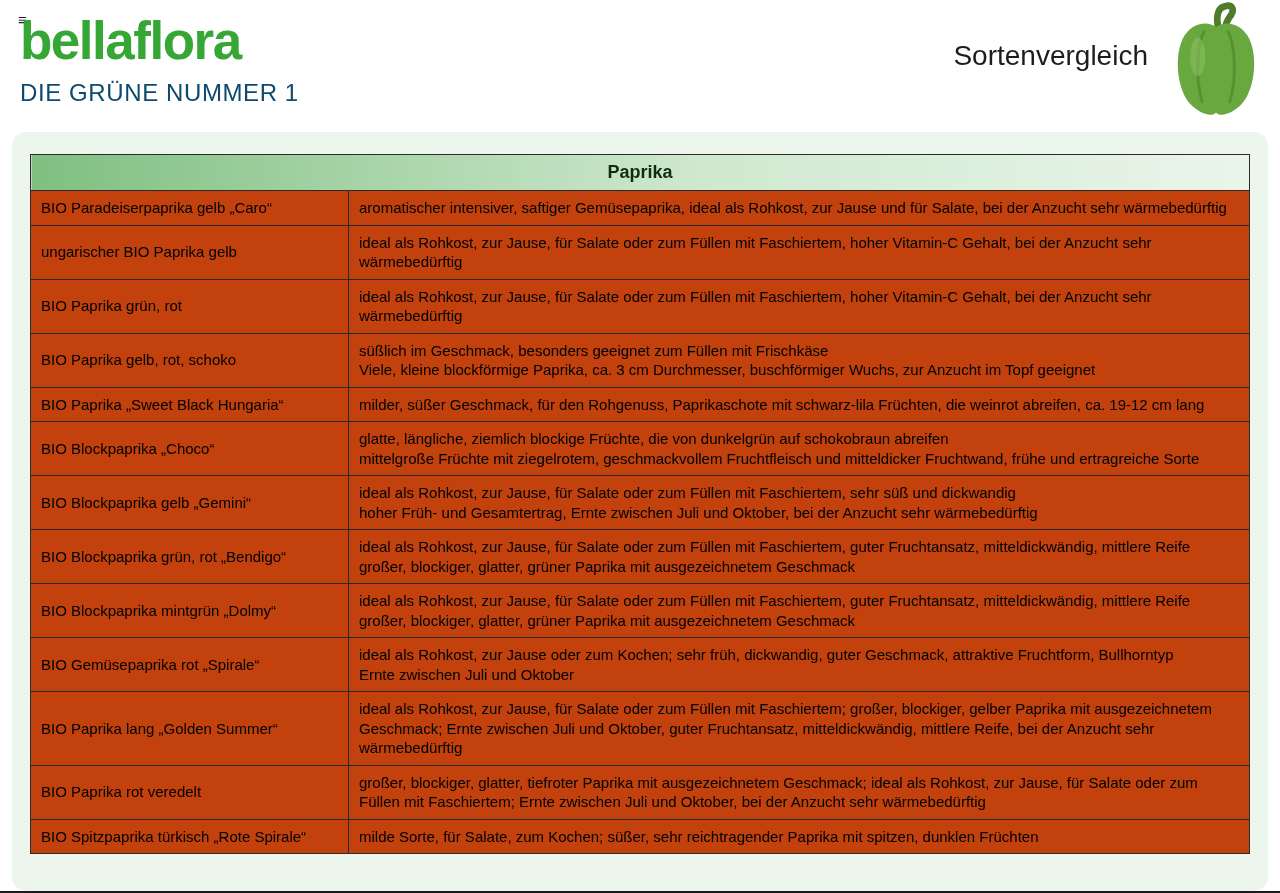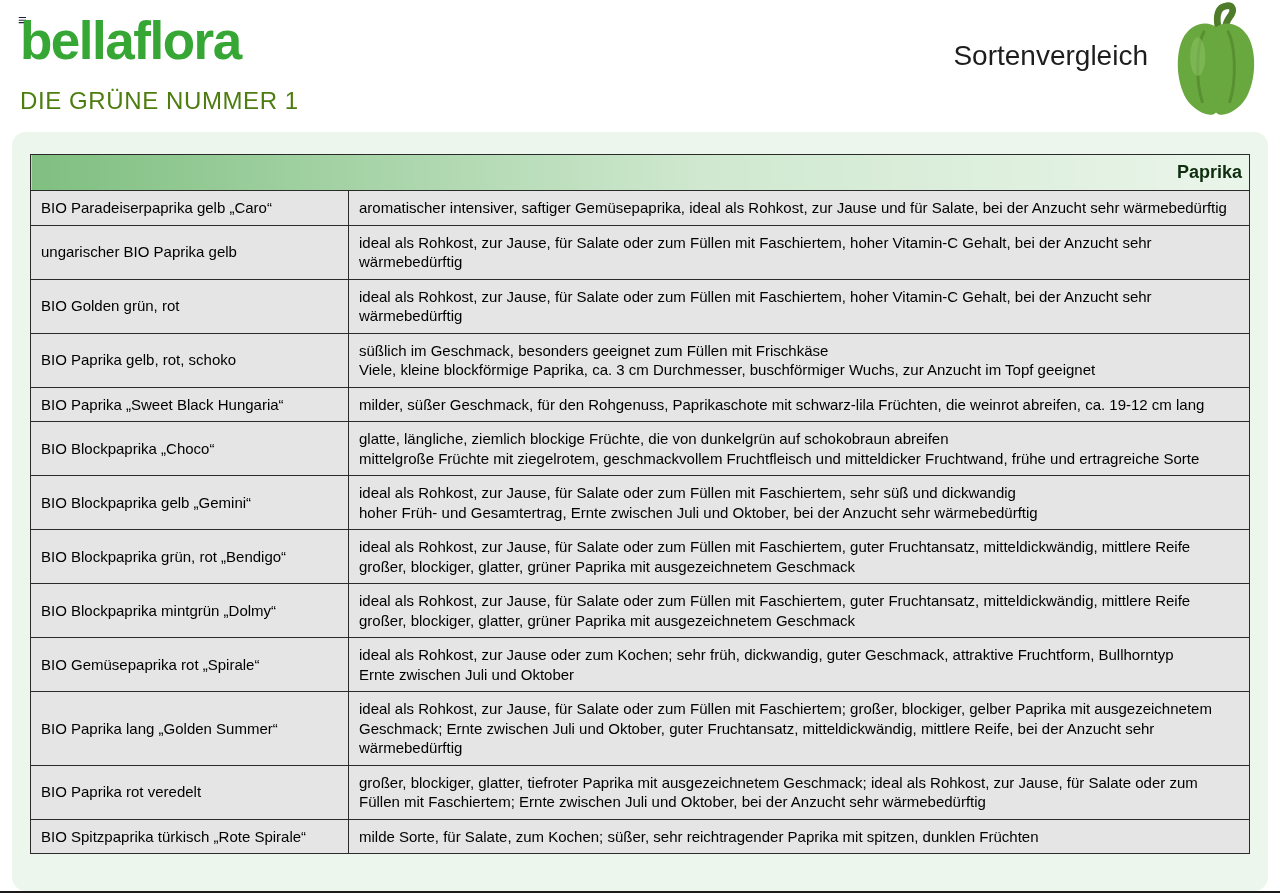--- a/index.html
+++ b/index.html
@@ -37,22 +37,22 @@
     left: 20px; top: 14px;
   }
   .logo {
     color: #36a635;
     font-size: 53px;
     font-weight: 900;
     letter-spacing: -1.5px;
     line-height: 1.0;
   }
   .logo-sub {
-    margin-top: 20px;
-    color: #4d7c0f;
+    margin-top: 12px;
+    color: #0c4a6e;
     font-size: 24px;
     font-weight: 500;
     letter-spacing: 0.6px;
   }
   .title-block {
     position: absolute;
     right: 132px; top: 38px;
     text-align: right;
     font-size: 28px;
     color: #1d1d1d;
@@ -72,36 +72,36 @@
     border-radius: 14px;
     padding: 22px 18px 18px 18px;
     flex: 1 1 auto;
   }
   table.variety {
     width: 100%;
     border-collapse: collapse;
     background: #fcfefc;
   }
   table.variety th {
-    text-align: right;
+    text-align: center;
     font-size: 18px;
     font-weight: 700;
     color: #0e2e0e;
     padding: 7px 7px;
     border: 1px solid #2a2a2a;
     background: linear-gradient(to right, #7fbf80, #cfe8cf 55%, #eaf5ea);
   }
   table.variety td {
     border: 1px solid #2a2a2a;
     font-size: 15px;
     line-height: 1.3;
     padding: 7px 10px;
     vertical-align: middle;
     color: #000;
-    background: #e5e5e5;
+    background: #c2410c;
   }
   td.c1 { width: 318px; }
   td.c2 { white-space: pre-line; }
 </style>
 </head>
 <body>
 
 <div class="page">
 
   <div class="topbar">
@@ -139,21 +139,21 @@
     <td class="c1">BIO Paradeiserpaprika gelb „Caro“</td>
     <td class="c2">aromatischer intensiver, saftiger Gemüsepaprika, ideal als Rohkost, zur Jause und für Salate, bei der Anzucht sehr wärmebedürftig</td>
   </tr>
 
   <tr>
     <td class="c1">ungarischer BIO Paprika gelb</td>
     <td class="c2">ideal als Rohkost, zur Jause, für Salate oder zum Füllen mit Faschiertem, hoher Vitamin-C Gehalt, bei der Anzucht sehr wärmebedürftig</td>
   </tr>
 
   <tr>
-    <td class="c1">BIO Golden grün, rot</td>
+    <td class="c1">BIO Paprika grün, rot</td>
     <td class="c2">ideal als Rohkost, zur Jause, für Salate oder zum Füllen mit Faschiertem, hoher Vitamin-C Gehalt, bei der Anzucht sehr wärmebedürftig</td>
   </tr>
 
   <tr>
     <td class="c1">BIO Paprika gelb, rot, schoko</td>
     <td class="c2">süßlich im Geschmack, besonders geeignet zum Füllen mit Frischkäse
 Viele, kleine blockförmige Paprika, ca. 3 cm Durchmesser, buschförmiger Wuchs, zur Anzucht im Topf geeignet</td>
   </tr>
 
   <tr>

